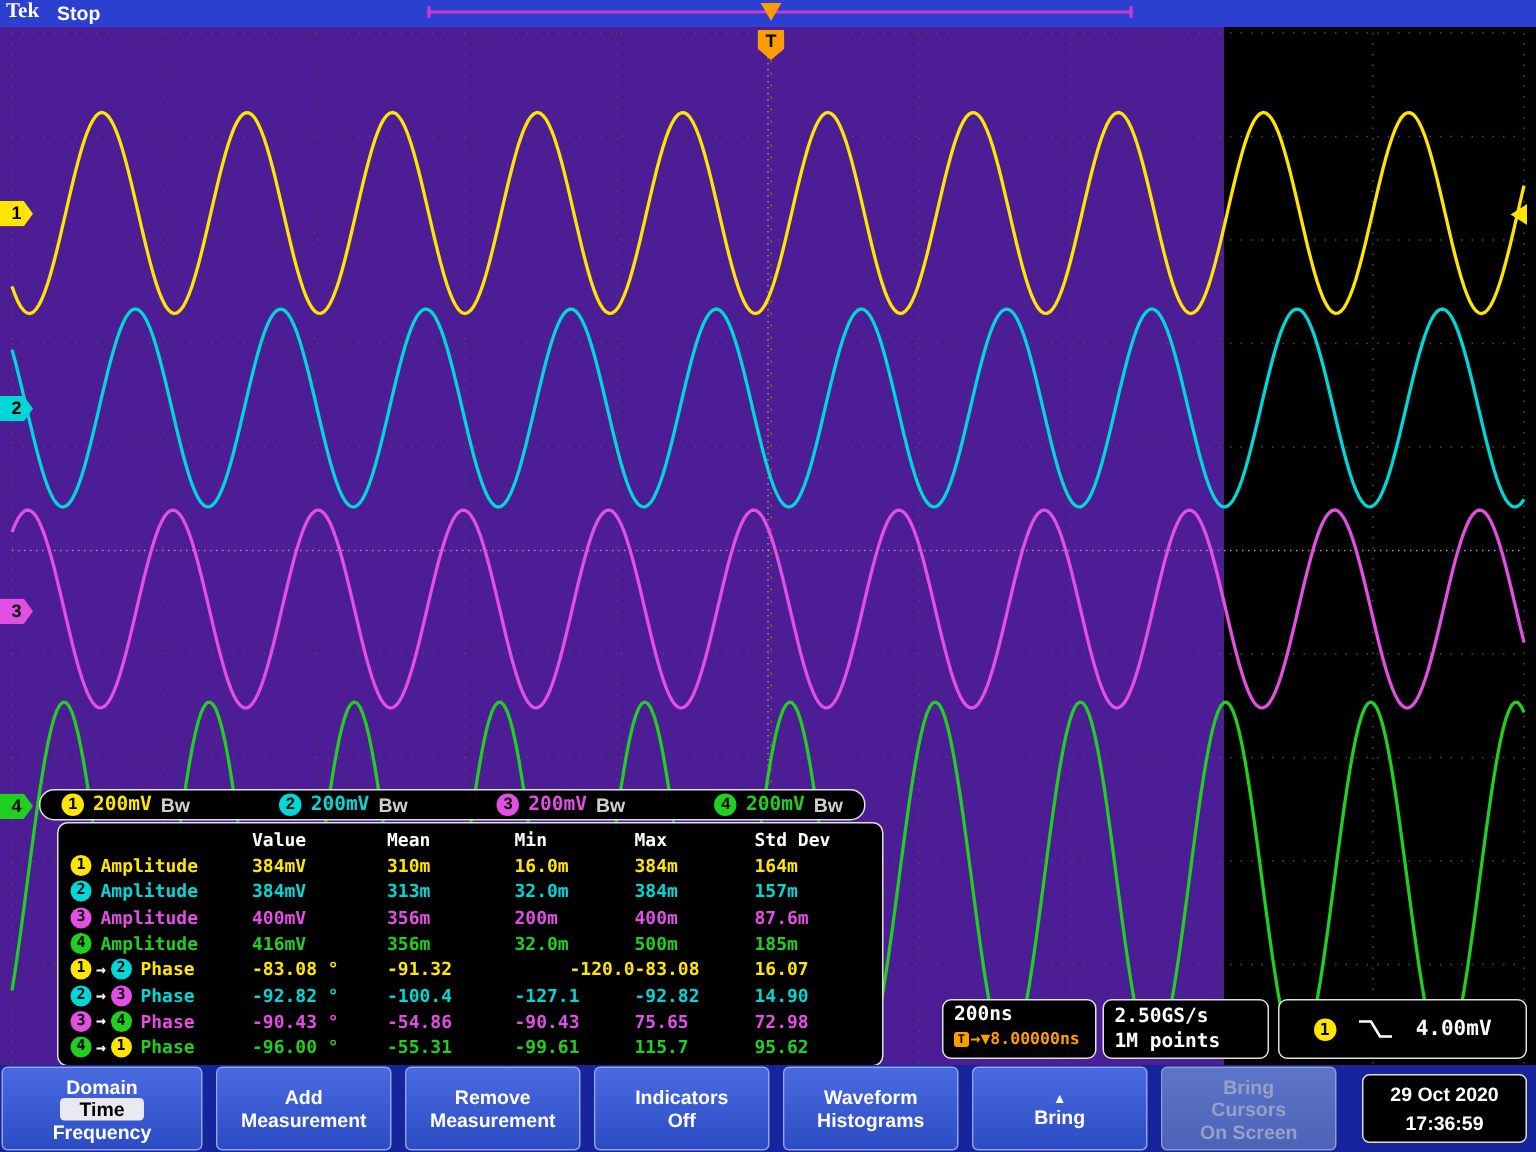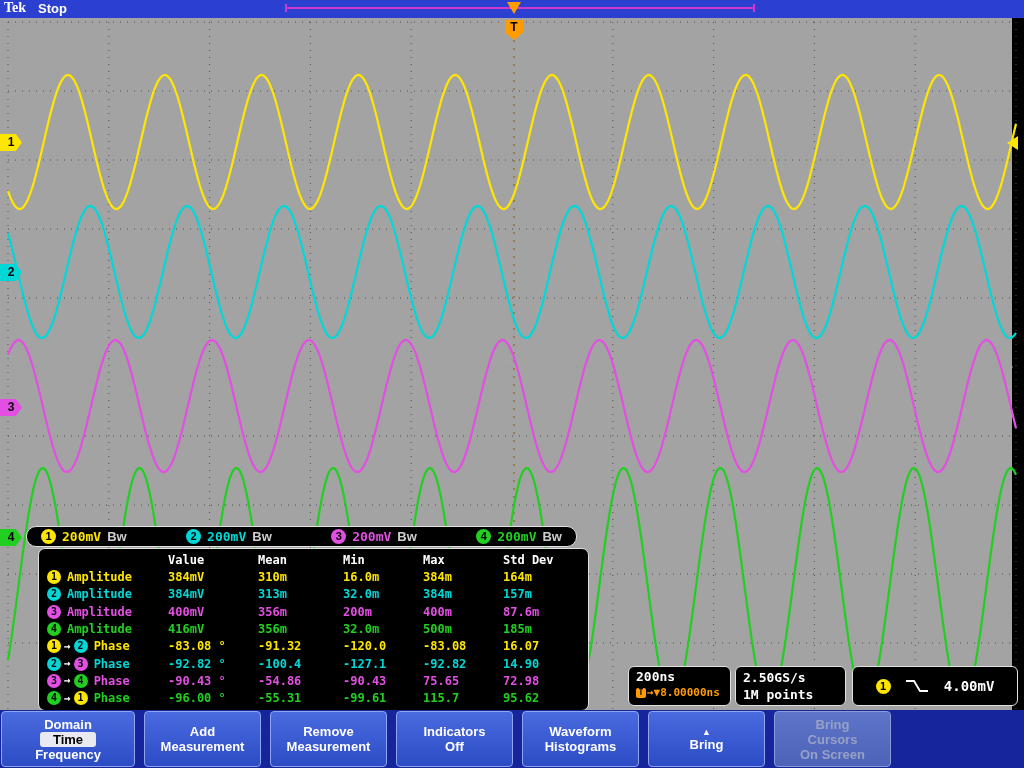--- a/index.html
+++ b/index.html
@@ -1,18 +1,18 @@
 <!DOCTYPE html>
 <html><head>
 <meta charset="utf-8">
 <style>
   * { margin:0; padding:0; box-sizing:border-box; }
   html,body { width:1024px; height:768px; background:#000; overflow:hidden;
               font-family:"Liberation Sans", sans-serif; }
-  .screen { position:relative; width:1012px; height:768px; background:#a3a3a3; }
+  .screen { position:relative; width:816px; height:768px; background:#4c1d95; }
 
   
   .header { position:absolute; top:0; left:0; width:1024px; height:18px;
             background:#2b3fd0; z-index:3; }
   .tek-logo { position:absolute; left:4px; top:0; color:#fff; font-weight:bold;
               font-size:14px; font-family:"Liberation Serif", serif; }
   .status { position:absolute; left:38px; top:1px; color:#fff; font-size:13px; font-weight:bold; }
   .record-bar { position:absolute; left:285px; top:7px; width:470px; height:2px; background:#cc3ccc; }
   .record-bar:before,.record-bar:after { content:''; position:absolute; top:-3px;
               width:2px; height:8px; background:#cc3ccc; }
@@ -216,21 +216,21 @@
           <div class="mcell" style="color: rgb(33, 207, 33);">185m</div>
         </div><div class="mrow">
           <div class="mcell mlabel" style="color: rgb(255, 230, 0);">
             <span class="badge sm" style="background: rgb(255, 230, 0);">1</span>
             <span class="arrow">→</span>
             <span class="badge sm" style="background: rgb(0, 216, 216);">2</span>
             <span class="mname">Phase</span>
           </div>
           <div class="mcell" style="color: rgb(255, 230, 0);">-83.08 °</div>
           <div class="mcell" style="color: rgb(255, 230, 0);">-91.32</div>
-          <div class="mcell" style="color: rgb(255, 230, 0);">-120.0</div>
+          <div class="mcell" style="color: rgb(255, 230, 0); text-align: right;">-120.0</div>
           <div class="mcell" style="color: rgb(255, 230, 0);">-83.08</div>
           <div class="mcell" style="color: rgb(255, 230, 0);">16.07</div>
         </div><div class="mrow">
           <div class="mcell mlabel" style="color: rgb(0, 216, 216);">
             <span class="badge sm" style="background: rgb(0, 216, 216);">2</span>
             <span class="arrow">→</span>
             <span class="badge sm" style="background: rgb(226, 79, 226);">3</span>
             <span class="mname">Phase</span>
           </div>
           <div class="mcell" style="color: rgb(0, 216, 216);">-92.82 °</div>
@@ -310,15 +310,19 @@
         <div class="menu-btn" style="width: 117px;">
           <div class="up-arrow">▲</div>
           <div>Bring</div>
         </div>
         <div class="menu-btn disabled" style="width: 117px;">
           <div>Bring</div>
           <div>Cursors</div>
           <div>On Screen</div>
         </div>
       </div>
+    <div class="datetime">
+      <div>29 Oct 2020</div>
+      <div>17:36:59</div>
+    </div>
   </div>
 
 </div>
 
 </body></html>

